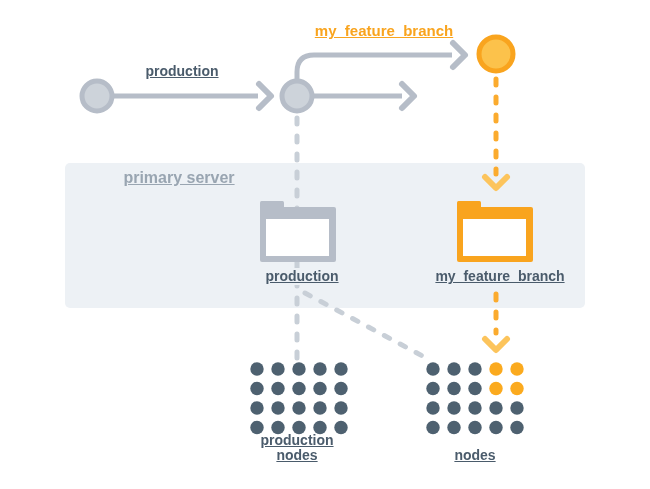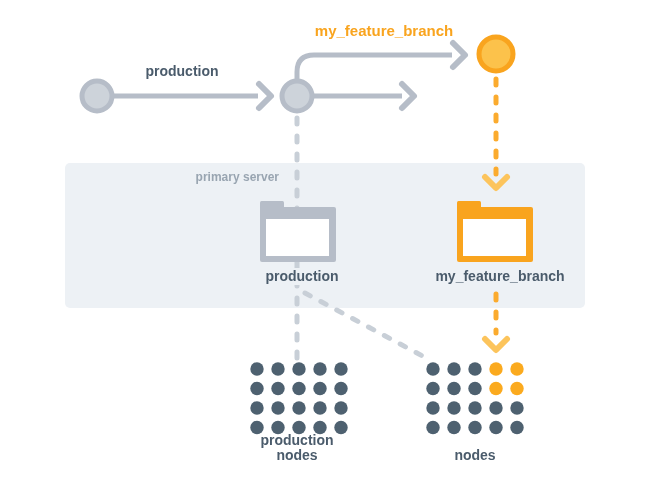--- a/index.html
+++ b/index.html
@@ -22,25 +22,25 @@
     position:relative;width:650px;height:489px;background:var(--page-bg);
     font-family:"Liberation Sans", sans-serif;overflow:hidden;
   }
   .server-box{
     position:absolute;left:65px;top:163px;width:520px;height:145px;
     background:var(--box-bg);border-radius:5px;
   }
   .diagram-svg{position:absolute;left:0;top:0;width:650px;height:489px;}
   .lbl{
     position:absolute;font-weight:bold;color:var(--text-slate);
-    font-size:14px;line-height:15px;text-align:center;white-space:nowrap;
+    font-size:14px;line-height:15px;text-align:center;white-space:nowrap;text-decoration:underline;
   }
   .lbl-arrow-production{left:102px;top:64px;width:160px;}
   .lbl-feature-top{left:304px;top:23px;width:160px;color:var(--orange);font-size:15px;}
-  .lbl-server{left:79px;top:170px;width:200px;text-align:right;font-size:12px;color:var(--box-label);}
+  .lbl-server{left:79px;top:170px;width:200px;text-align:center;font-size:16px;color:var(--box-label);}
   .lbl-folder{top:268px;background:var(--box-bg);padding:1px 5px;}
   .lbl-folder-production{left:252px;width:90px;}
   .lbl-folder-feature{left:425px;width:140px;}
   .lbl-grid{top:433px;}
   .lbl-grid-production{left:237px;width:120px;}
   .lbl-grid-agent{left:402px;width:146px;}
   .stroke-gray{stroke:var(--arrow-gray);fill:none;}
   .fill-circle{fill:var(--circle-fill);stroke:var(--arrow-gray);}
   .dash-gray{stroke:var(--dash-gray);fill:none;stroke-dasharray:6 12;stroke-linecap:round;}
   .dash-orange{stroke:var(--orange-dash);fill:none;stroke-dasharray:6 12;stroke-linecap:round;}

